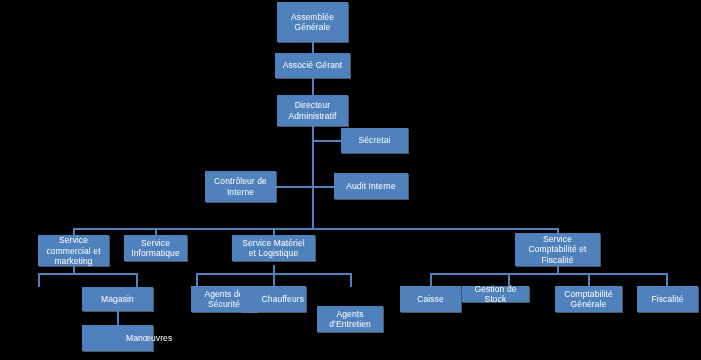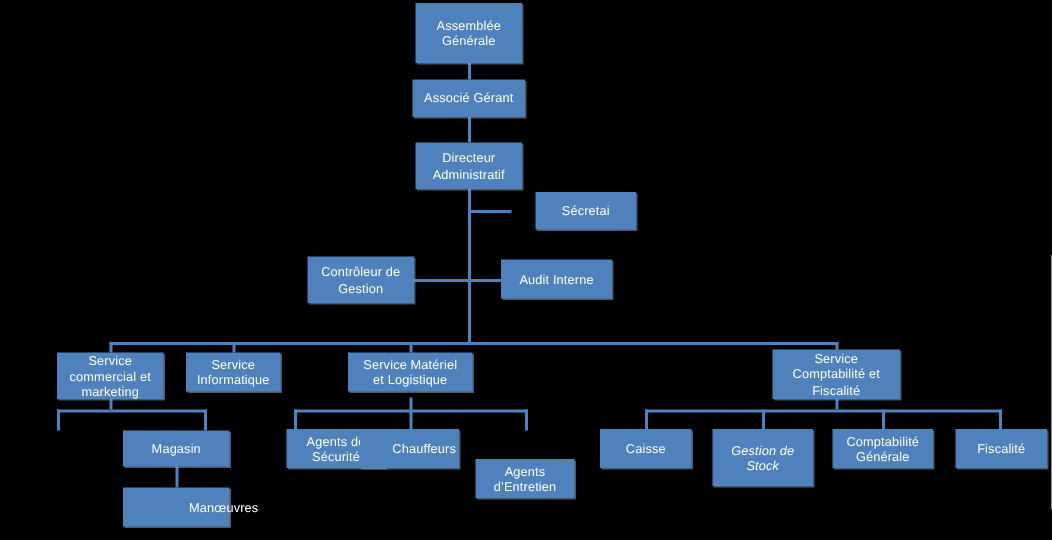--- a/index.html
+++ b/index.html
@@ -94,28 +94,28 @@
     <span>Associé Gérant</span>
   </div>
 
   <div class="node" style="left:277px; top:95px;  width:71px; height:31px;">
     <span>
       <span>Directeur</span>
       <span>Administratif</span>
     </span>
   </div>
 
-  <div class="node" style="left:341px; top:128px; width:67px; height:25px;margin-left:16px;">
+  <div class="node" style="left:341px; top:128px; width:67px; height:25px;">
     <span>Sécretai</span>
   </div>
 
   <div class="node" style="left:205px; top:171px; width:71px; height:31px;">
     <span>
       <span>Contrôleur de</span>
-      <span>Gestion</span>
+      <span>Interne</span>
     </span>
   </div>
 
   <div class="node" style="left:334px; top:173px; width:74px; height:26px;">
     <span>Audit Interne</span>
   </div>
 
   <div class="node" style="left:38px;  top:235px; width:71px; height:31px;">
     <span>
       <span>Service</span>
@@ -170,21 +170,21 @@
     <span>
       <span>Agents</span>
       <span>d’Entretien</span>
     </span>
   </div>
 
   <div class="node" style="left:400px; top:286px; width:61px; height:26px;">
     <span>Caisse</span>
   </div>
 
-  <div class="node" style="left:475px; top:286px; width:67px; height:38px;font-style:italic;">
+  <div class="node" style="left:462px; top:286px; width:67px; height:16px;">
     <span>Gestion de Stock</span>
   </div>
 
   <div class="node" style="left:555px; top:286px; width:67px; height:26px;">
     <span>
       <span>Comptabilité</span>
       <span>Générale</span>
     </span>
   </div>
 

